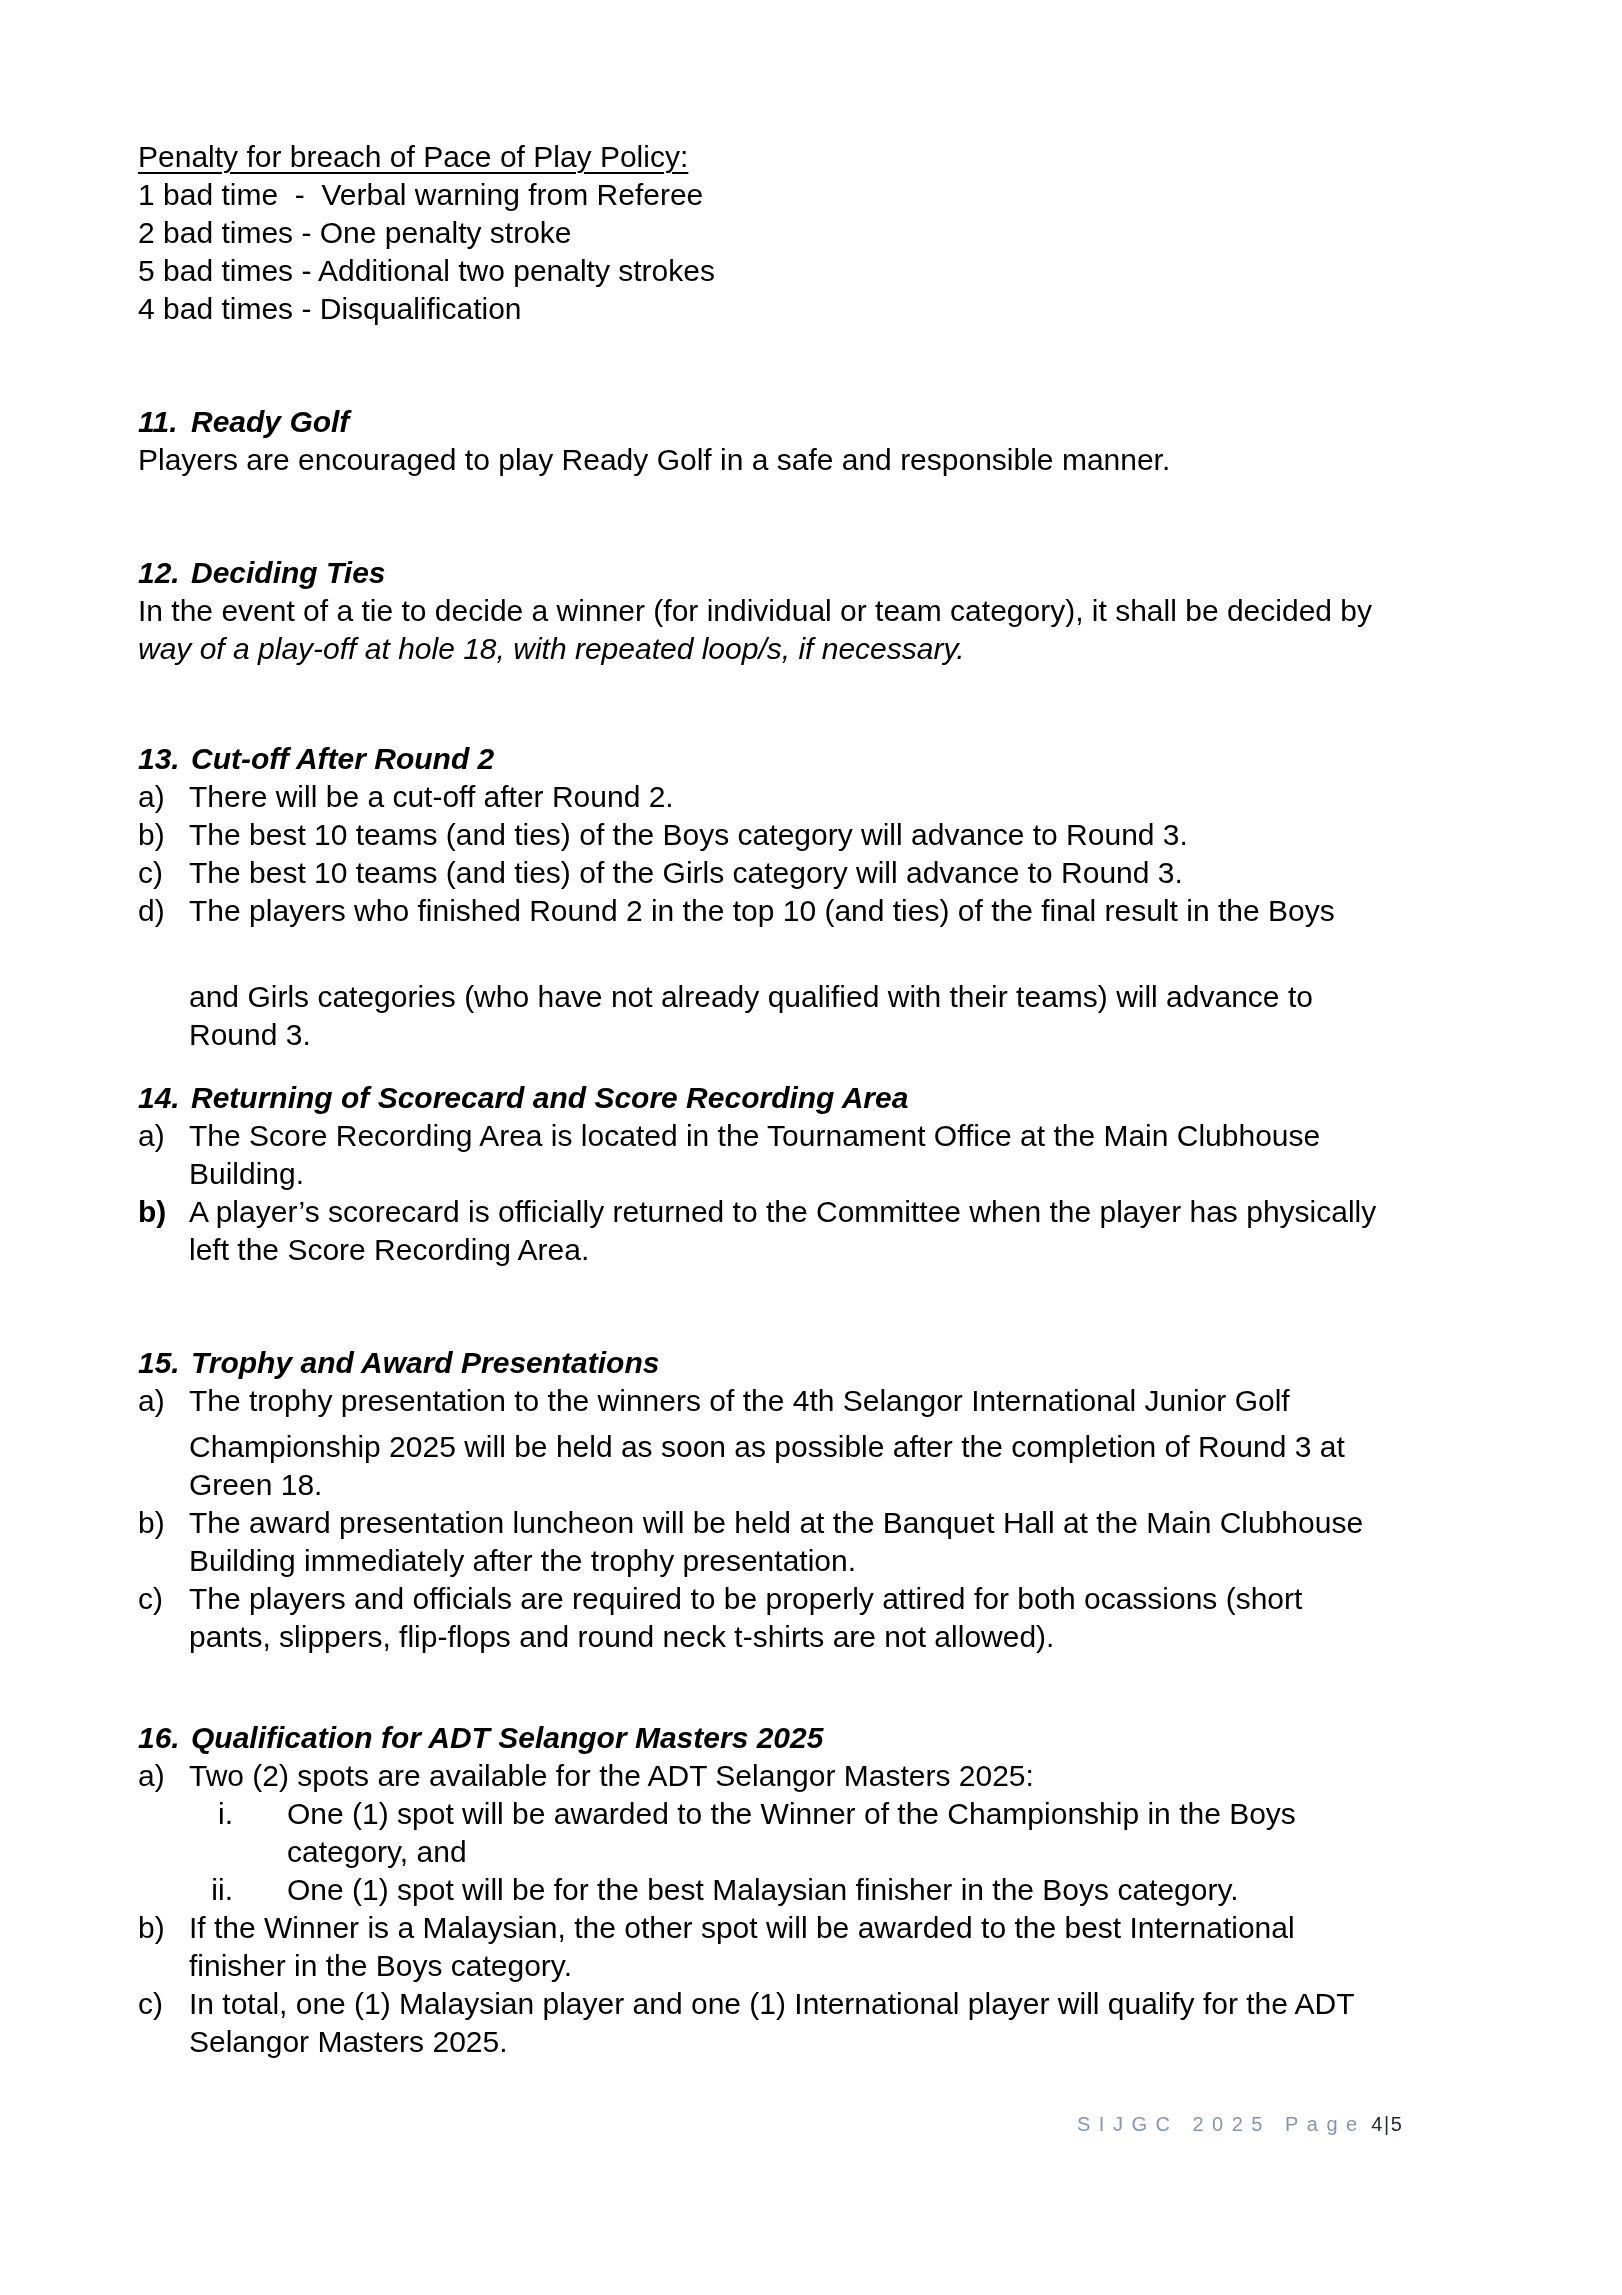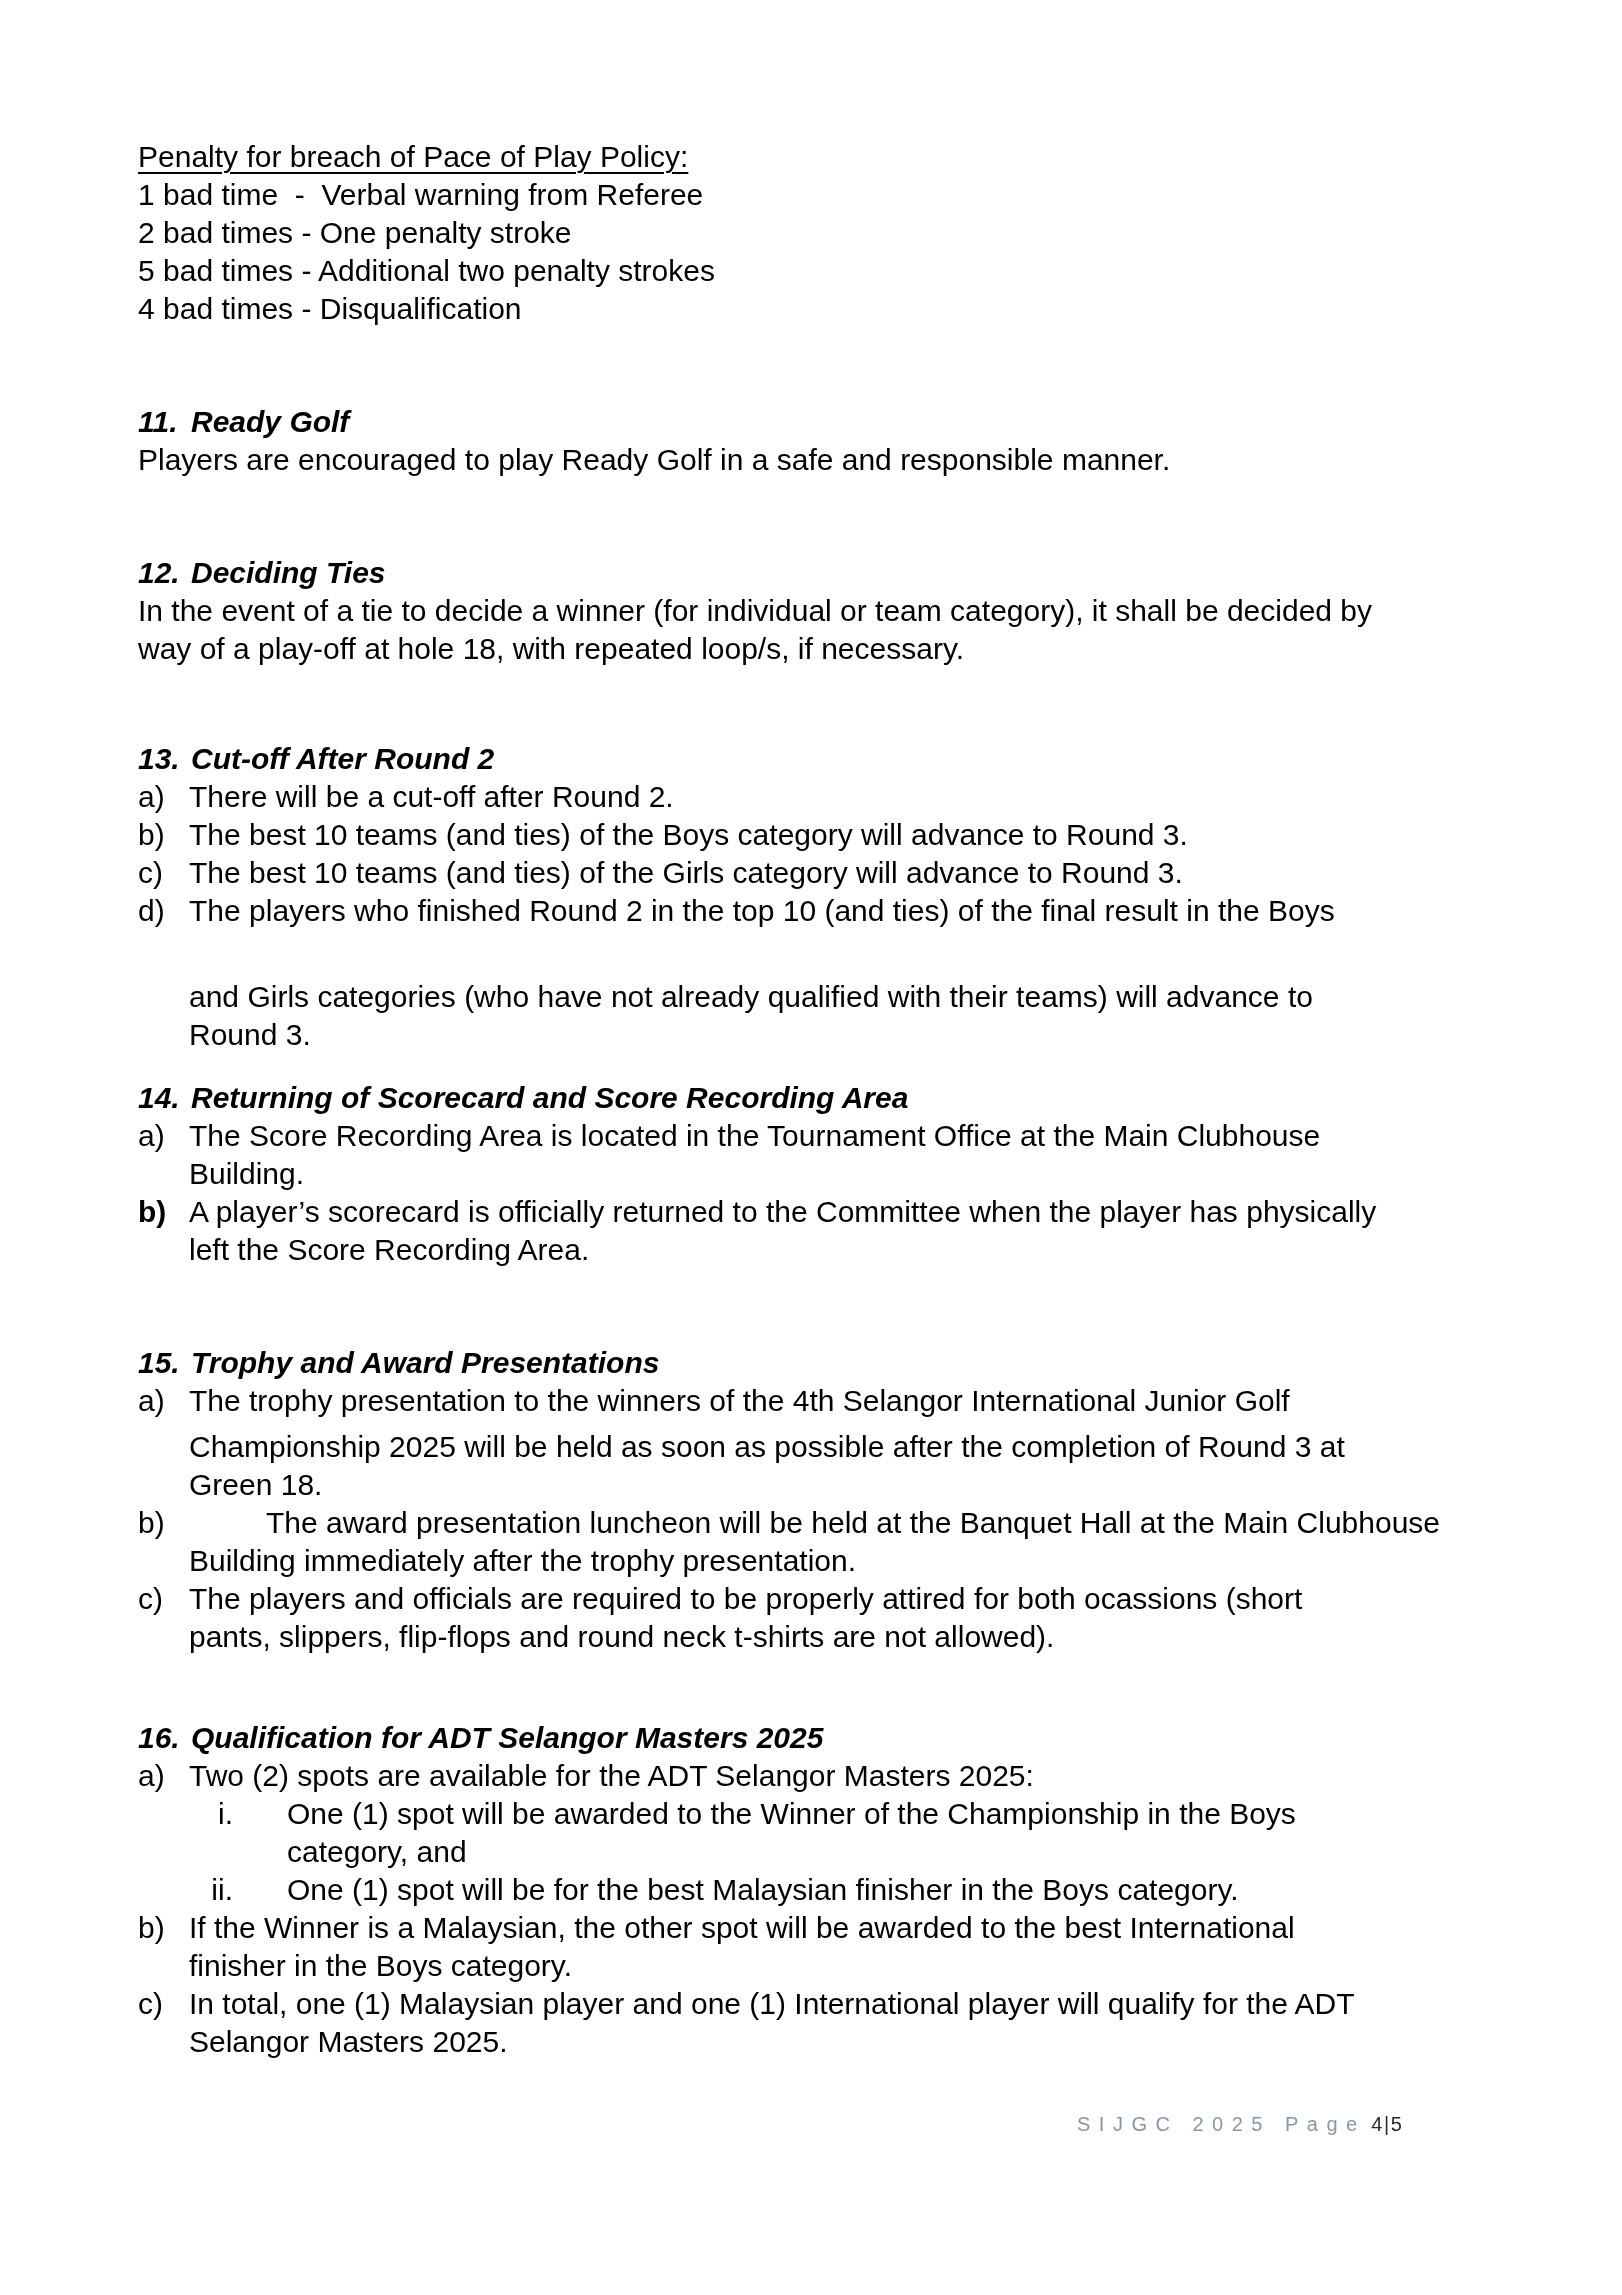--- a/index.html
+++ b/index.html
@@ -42,21 +42,21 @@
     </div>
     <span class="line" style="display: block;">Players are encouraged to play Ready Golf in a safe and responsible manner.</span>
   </div>
 
   <div class="block" style="top:554px;">
     <div class="heading">
       <span class="num">12.</span>
       <span>Deciding Ties</span>
     </div>
     <span class="line" style="display: block;">In the event of a tie to decide a winner (for individual or team category), it shall be decided by</span>
-    <span class="line" style="display: block;">way of a play-off at hole 18, with repeated loop/s, if necessary.</span>
+    <span class="line" style="display: block; font-style: italic;">way of a play-off at hole 18, with repeated loop/s, if necessary.</span>
   </div>
 
   <div class="block" style="top:740px;">
     <div class="heading">
       <span class="num">13.</span>
       <span>Cut-off After Round 2</span>
     </div>
     <div class="item">
       <span class="lbl">a)</span>
       <span class="txt">
@@ -115,21 +115,21 @@
       <span class="lbl">a)</span>
       <span class="txt">
         <span class="line" style="display: block;">The trophy presentation to the winners of the 4th Selangor International Junior Golf</span>
         <span class="line" style="display: block; margin-top: 8px;">Championship 2025 will be held as soon as possible after the completion of Round 3 at</span>
         <span class="line" style="display: block;">Green 18.</span>
       </span>
     </div>
     <div class="item">
       <span class="lbl">b)</span>
       <span class="txt">
-        <span class="line" style="display: block; text-align: center;">The award presentation luncheon will be held at the Banquet Hall at the Main Clubhouse</span>
+        <span class="line" style="display: block;">The award presentation luncheon will be held at the Banquet Hall at the Main Clubhouse</span>
         <span class="line" style="display: block;">Building immediately after the trophy presentation.</span>
       </span>
     </div>
     <div class="item">
       <span class="lbl">c)</span>
       <span class="txt">
         <span class="line" style="display: block;">The players and officials are required to be properly attired for both ocassions (short</span>
         <span class="line" style="display: block;">pants, slippers, flip-flops and round neck t-shirts are not allowed).</span>
       </span>
     </div>

